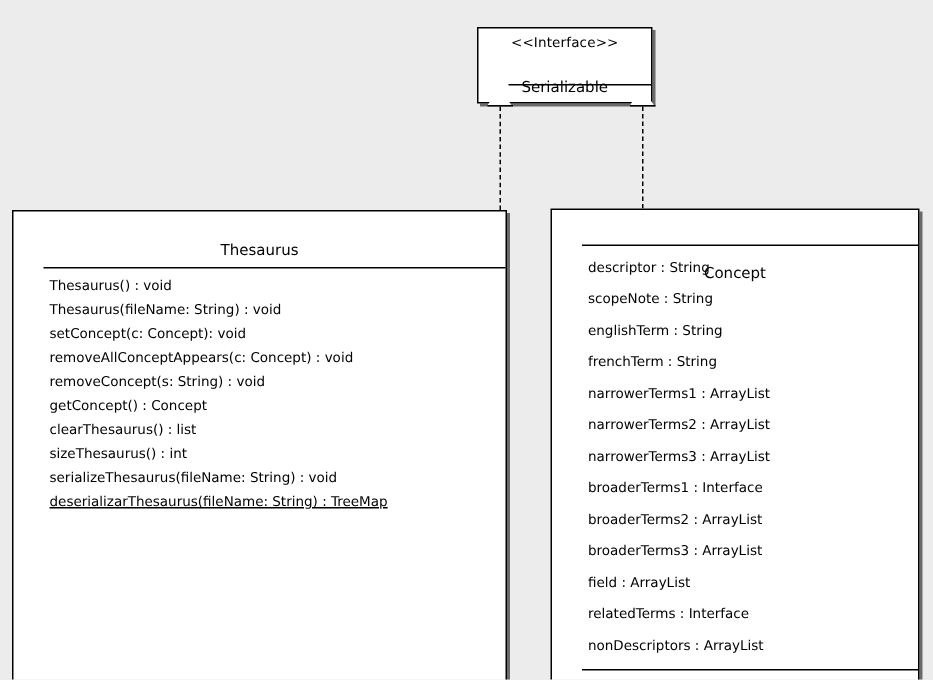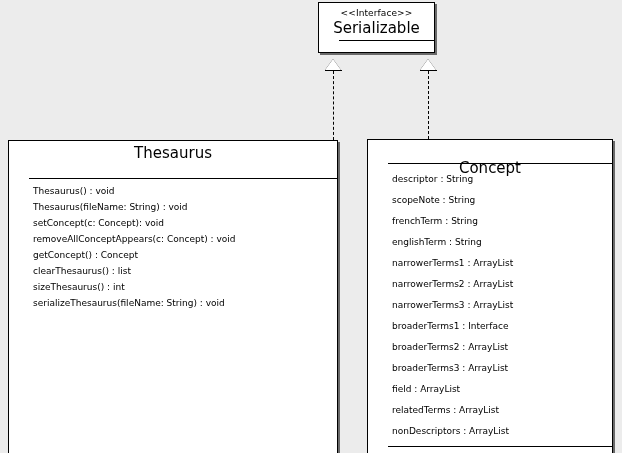--- a/index.html
+++ b/index.html
@@ -44,22 +44,22 @@
     line-height: 13px;
     padding: 4px 2px 5px 2px;
   }
   .hdr .stereotype {
     display: block;
     font-size: 9px;
     letter-spacing: 0.1px;
   }
   .hdr .name {
     display: block;
-    font-size: 15px;
-    margin-top: 2px;
+    font-size: 10px;
+    margin-top: 16px;
   }
 
   .member-list {
     list-style: none;
     margin: 0;
     padding: 4px 0 4px 0;
   }
   .member-list li {
     font-size: 9px;
     color: #000;
@@ -68,21 +68,21 @@
     white-space: nowrap;
     overflow: hidden;
   }
   .member-list li.static-member {
     text-decoration: underline;
   }
 
   
   #iface-box {
     left: 318px;
-    top: 2px;
+    top: 18px;
     width: 117px;
     height: 51px;
   }
   #iface-box .sec-title { height: 37px; }
   #iface-box .sec-empty { height: 13px; }
 
   
   #thesaurus-box {
     left: 8px;
     top: 140px;
@@ -182,48 +182,50 @@
       <div class="hdr">
         <span class="name">Thesaurus</span>
       </div>
     </div>
     <div class="uml-section sec-methods">
       <ul class="member-list">
         <li>Thesaurus() : void</li>
         <li>Thesaurus(fileName: String) : void</li>
         <li>setConcept(c: Concept): void</li>
         <li>removeAllConceptAppears(c: Concept) : void</li>
+        <li>removeConcept(s: String) : void</li>
         <li>getConcept() : Concept</li>
         <li>clearThesaurus() : list</li>
         <li>sizeThesaurus() : int</li>
         <li>serializeThesaurus(fileName: String) : void</li>
+        <li class="static-member">deserializarThesaurus(fileName: String) : TreeMap</li>
       </ul>
     </div>
   </div>
 
   <div class="uml-box" id="concept-box">
     <div class="uml-section sec-title">
       <div class="hdr">
         <span class="name">Concept</span>
       </div>
     </div>
     <div class="uml-section sec-attrs">
       <ul class="member-list">
         <li>descriptor : String</li>
         <li>scopeNote : String</li>
+        <li>englishTerm : String</li>
         <li>frenchTerm : String</li>
-        <li>englishTerm : String</li>
         <li>narrowerTerms1 : ArrayList</li>
         <li>narrowerTerms2 : ArrayList</li>
         <li>narrowerTerms3 : ArrayList</li>
         <li>broaderTerms1 : Interface</li>
         <li>broaderTerms2 : ArrayList</li>
         <li>broaderTerms3 : ArrayList</li>
         <li>field : ArrayList</li>
-        <li>relatedTerms : ArrayList</li>
+        <li>relatedTerms : Interface</li>
         <li>nonDescriptors : ArrayList</li>
       </ul>
     </div>
     <div class="uml-section sec-methods">
       <ul class="member-list">
         <li>Concept() : void</li>
 
       </ul>
     </div>
   </div>

